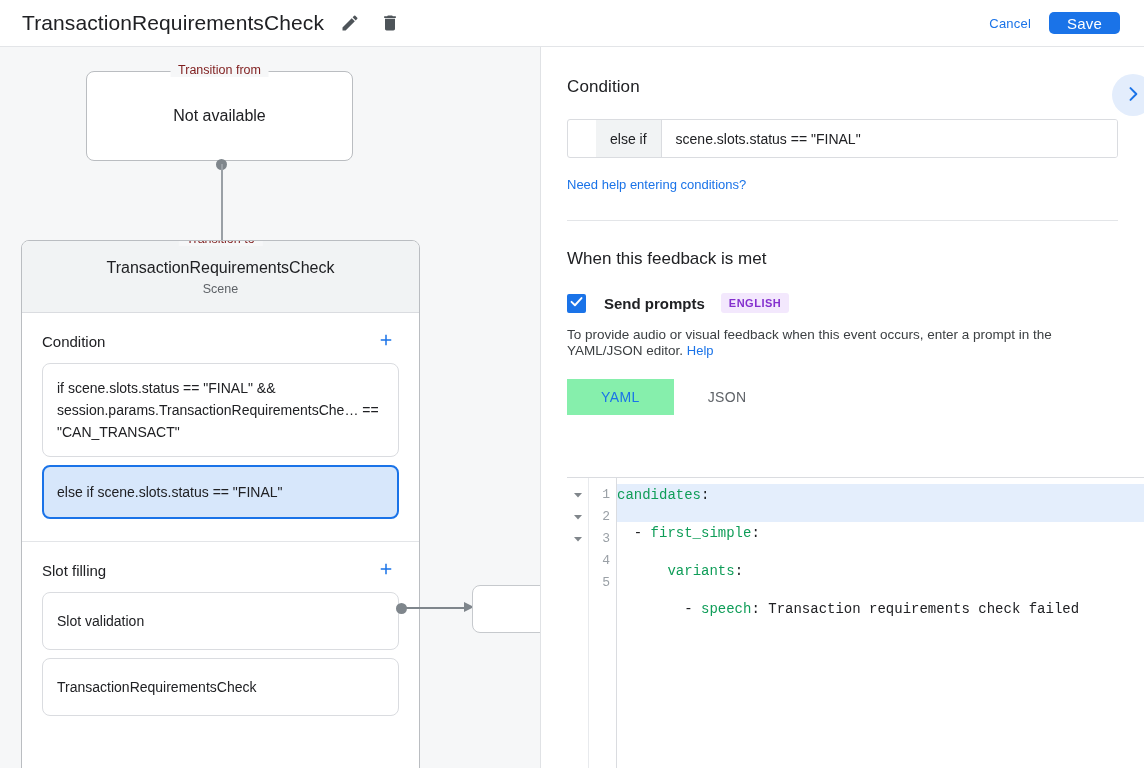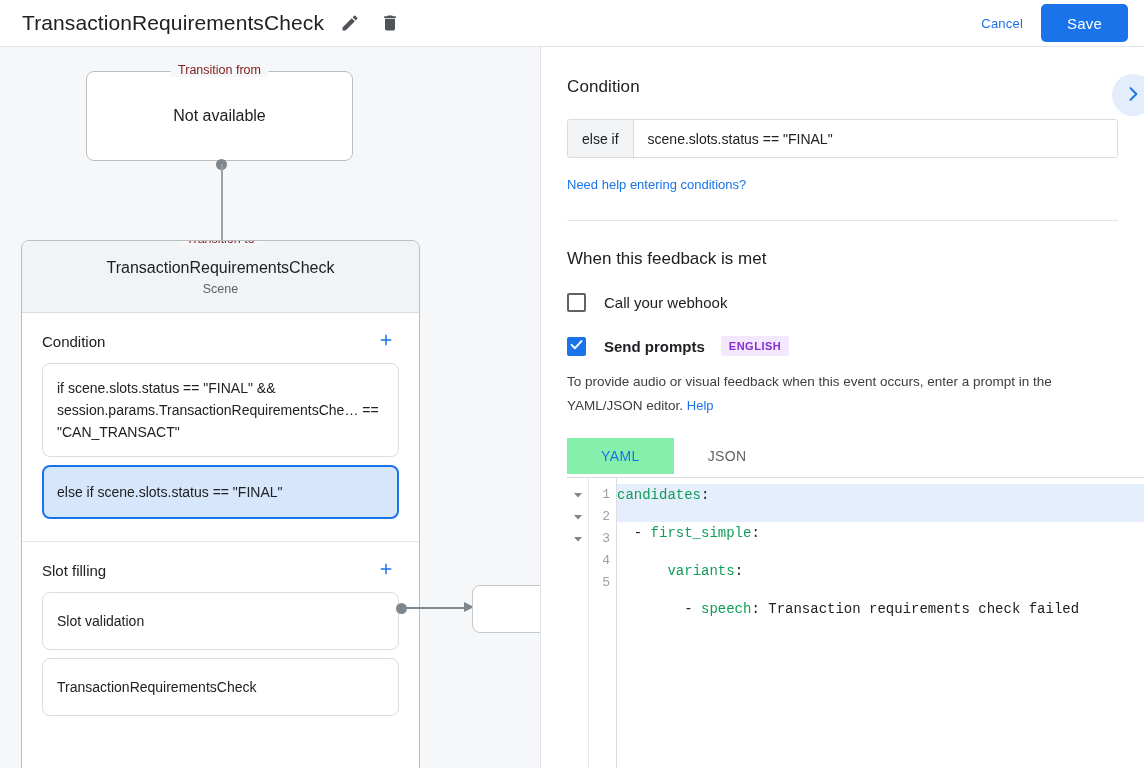--- a/index.html
+++ b/index.html
@@ -33,22 +33,22 @@
   .cancel-btn {
     background: transparent; border: none; cursor: pointer;
     color: #1a73e8; font-size: 13px; font-weight: 500;
     font-family: "Liberation Sans", sans-serif;
     padding: 8px 10px; margin-right: 8px; letter-spacing: 0.2px;
   }
   .save-btn {
     background: #1a73e8; border: none; cursor: pointer;
     color: #fff; font-size: 15px; font-weight: 500;
     font-family: "Liberation Sans", sans-serif;
-    padding: 0 26px; height: 38px; border-radius: 5px;
-    margin-right: 16px; letter-spacing: 0.2px;
+    padding: 0 18px; height: 22px; border-radius: 5px;
+    margin-right: 24px; letter-spacing: 0.2px;
   }
 
   
   .canvas {
     position: absolute; left: 0; top: 47px; width: 540px; height: 721px;
     background: #f6f7f8; overflow: hidden;
   }
   .divider-v {
     position: absolute; left: 540px; top: 47px; width: 1px; height: 721px;
     background: #e0e2e5;
@@ -155,21 +155,21 @@
     display: flex; align-items: center; justify-content: center; padding: 0;
   }
 
   .cond-input-row {
     display: flex; margin-top: 22px; border: 1px solid #dadce0;
     border-radius: 3px; height: 39px; overflow: hidden;
   }
   .cond-prefix {
     background: #f1f3f4; border-right: 1px solid #dadce0;
     display: flex; align-items: center; padding: 0 14px;
-    font-size: 14px; color: #202124;
+    font-size: 14px; color: #202124; margin-left: 28px;
   }
   .cond-value {
     flex: 1 1 auto; display: flex; align-items: center; padding: 0 14px;
     font-size: 14px; color: #202124; background: #fff;
   }
   .help-link {
     display: inline-block; margin-top: 19px; font-size: 13px;
     color: #1a73e8; text-decoration: none; cursor: pointer;
   }
   .divider-h {
@@ -188,21 +188,21 @@
     display: flex; align-items: center; justify-content: center;
   }
   .check-label { margin-left: 18px; font-size: 15px; color: #202124; }
   .check-label.bold { font-weight: 700; }
   .lang-badge {
     margin-left: 16px; background: #f3e8fd; color: #8430ce;
     font-size: 11px; font-weight: 700; letter-spacing: 0.5px;
     padding: 4px 8px; border-radius: 3px;
   }
   .help-text {
-    margin-top: 14px; font-size: 13.5px; color: #3c4043; line-height: 24px;
+    margin-top: 14px; font-size: 13.5px; color: #3c4043; line-height: 16px;
     max-width: 552px;
   }
 
   .tabs { display: flex; margin-top: 20px; }
   .tab {
     font-size: 14px; font-weight: 500; letter-spacing: 0.4px;
     padding: 10px 34px; cursor: pointer; border: none; background: transparent;
     font-family: "Liberation Sans", sans-serif; color: #5f6368;
   }
   .tab.active { background: #86efac; color: #1a73e8; }
@@ -348,24 +348,20 @@
       </div>
 
       <span class="help-link">Need help entering conditions?</span>
 
       <div class="divider-h"></div>
     </div>
 
     <div class="rp-section">
       <div class="met-heading">When this feedback is met</div>
 
-      <div class="check-row">
-        <div class="checkbox"></div>
-        <div class="check-label">Call your webhook</div>
-      </div>
 
       <div class="check-row">
         <div class="checkbox checked">
           <span>
             <svg width="15" height="15" viewBox="0 0 24 24" fill="none" stroke="#fff" stroke-width="3" stroke-linecap="round" stroke-linejoin="round">
               <polyline points="4 12.5 9.5 18 20 6.5"></polyline>
             </svg>
           </span>
         </div>
         <div class="check-label bold">Send prompts</div>

